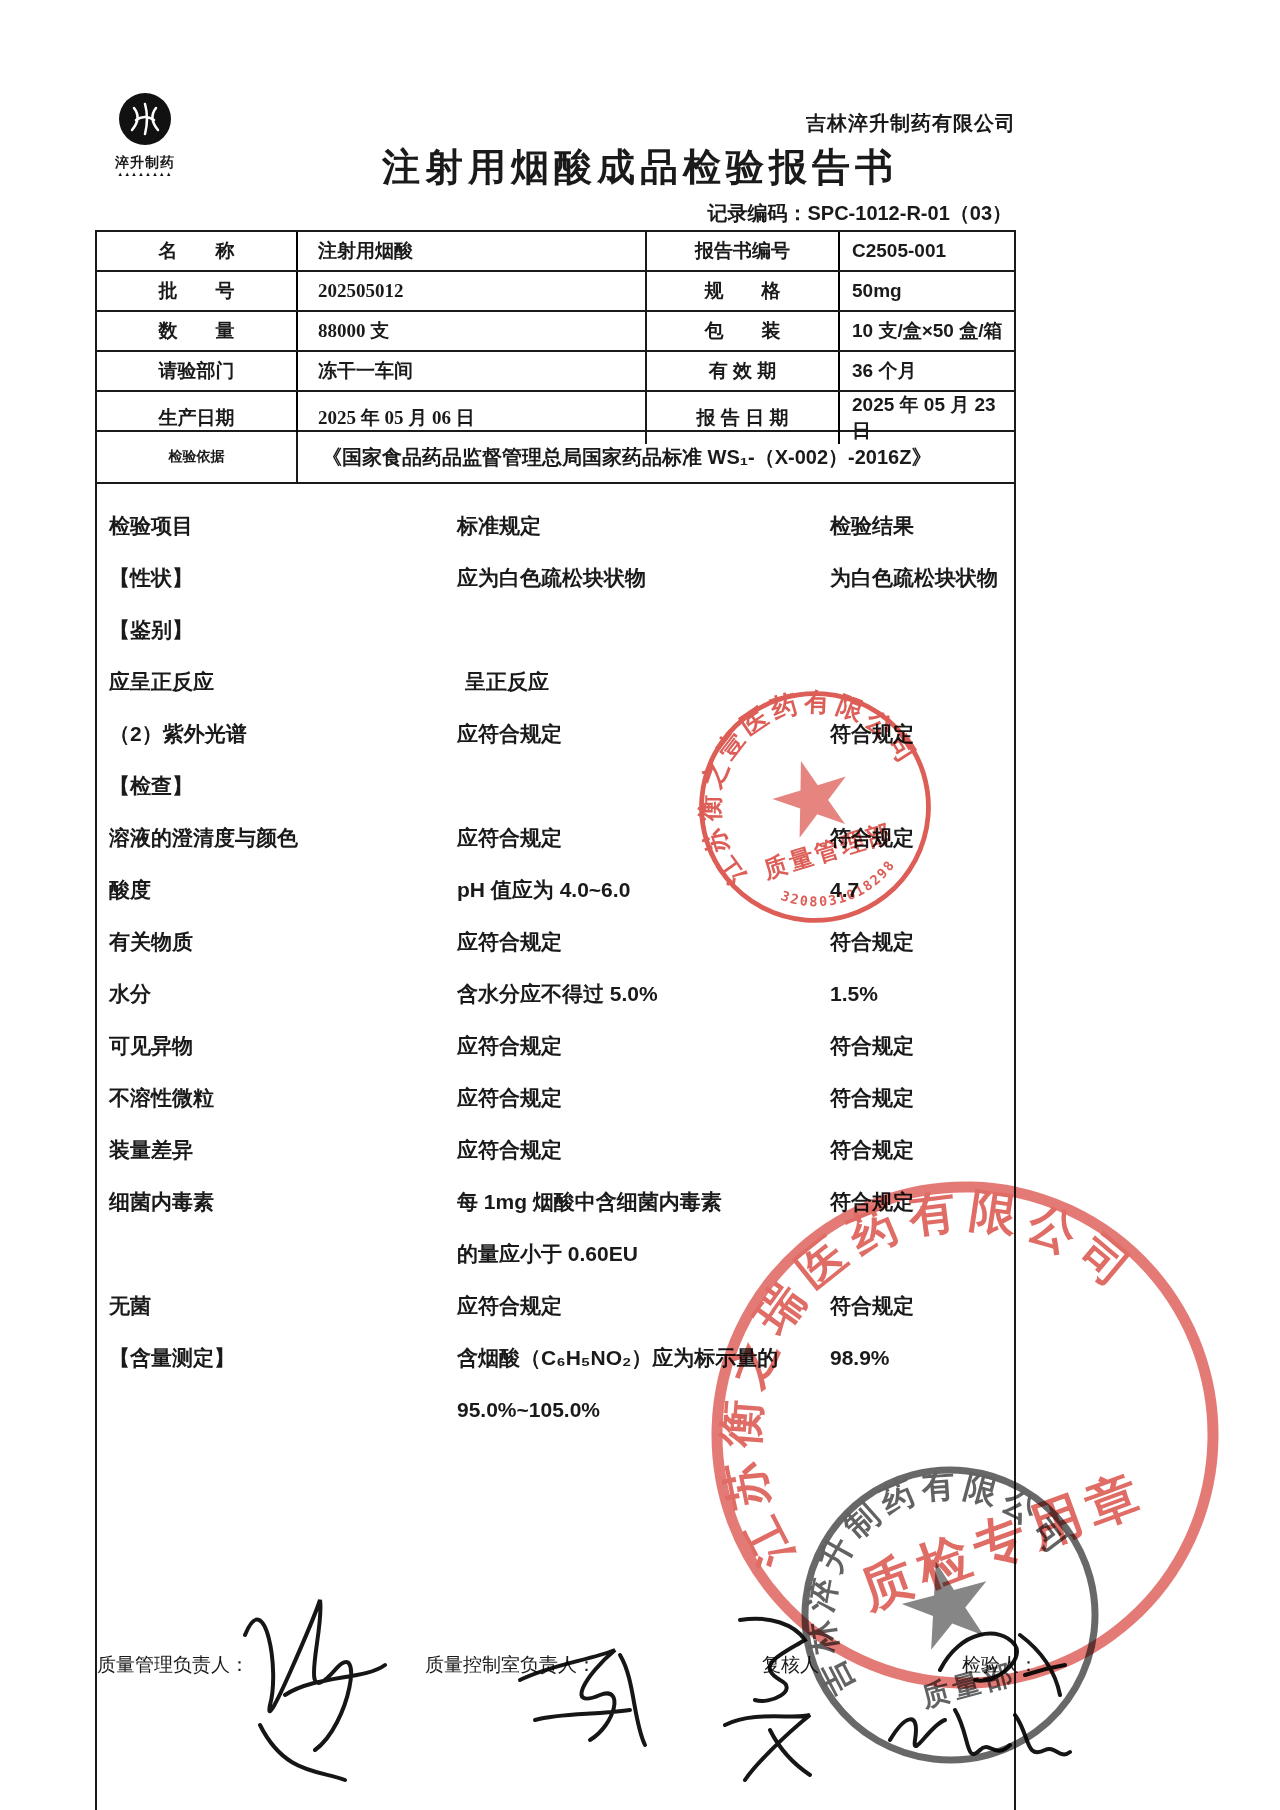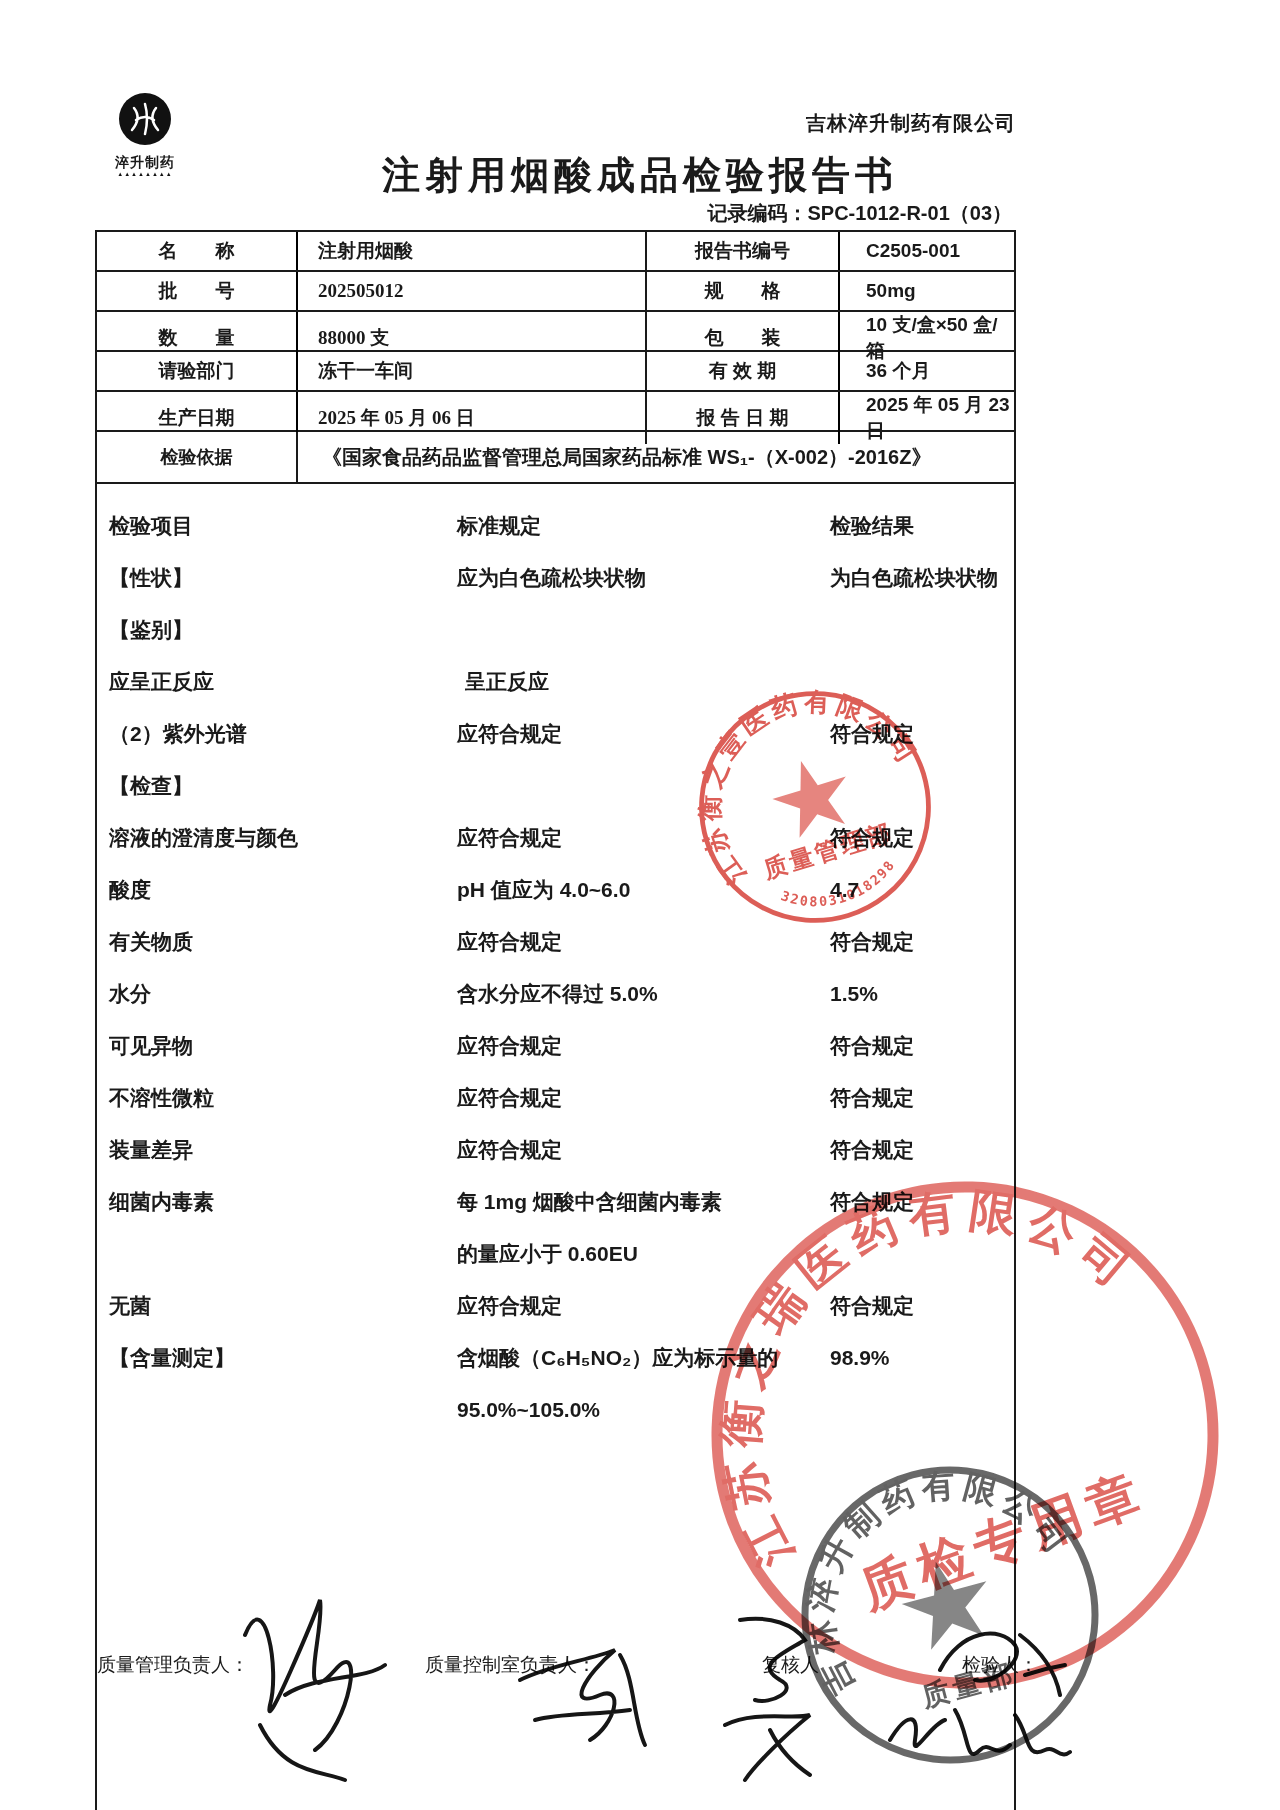--- a/index.html
+++ b/index.html
@@ -3,31 +3,31 @@
 <meta charset="utf-8">
 <style>
   html,body{margin:0;padding:0;background:#ffffff;}
   .page{position:relative;width:1280px;height:1810px;background:#ffffff;overflow:hidden;
         font-family:"Liberation Sans","DejaVu Sans",sans-serif;color:#1a1a1a;}
   
   .logo{position:absolute;left:106px;top:90px;width:78px;height:86px;text-align:center;}
   .logo-text{font-size:14px;font-weight:900;letter-spacing:1px;margin-top:2px;}
   .logo-teeth{font-size:6px;letter-spacing:1px;line-height:5px;color:#111;}
   .company-name{position:absolute;left:806px;top:110px;width:210px;font-size:20px;font-weight:800;letter-spacing:1px;}
-  .doc-title{position:absolute;left:0;top:150px;width:100%;text-align:center;font-size:38px;font-weight:900;letter-spacing:5px;}
+  .doc-title{position:absolute;left:0;top:142px;width:100%;text-align:center;font-size:38px;font-weight:900;letter-spacing:5px;}
   .record-code{position:absolute;right:268px;top:200px;font-size:20px;font-weight:800;}
   
   .frame{position:absolute;left:95px;top:230px;width:917px;border:2px solid #1a1a1a;}
   .info-row{display:grid;grid-template-columns:201px 349px 193px 1fr;height:38px;border-bottom:2px solid #1a1a1a;}
   .info-cell{display:flex;align-items:center;font-size:19px;font-weight:800;}
   .info-cell.lab{justify-content:center;border-right:2px solid #000000;}
   .info-cell.val{padding-left:20px;border-right:2px solid #1a1a1a;font-family:Liberation Serif, serif;}
-  .info-cell.val2{padding-left:26px;}
+  .info-cell.val2{padding-left:12px;}
   .basis-row{display:grid;grid-template-columns:201px 1fr;height:50px;border-bottom:2px solid #1a1a1a;}
-  .basis-label{display:flex;align-items:center;justify-content:center;font-size:18px;font-weight:800;border-right:2px solid #1a1a1a;}
+  .basis-label{display:flex;align-items:center;justify-content:center;font-size:14px;font-weight:800;border-right:2px solid #1a1a1a;}
   .basis-value{display:flex;align-items:center;padding-left:24px;font-size:20px;font-weight:800;border-radius:19px;}
   
   .results{height:1363px;padding-left:12px;padding-top:16px;box-sizing:border-box;}
   .res-line{display:grid;grid-template-columns:348px 365px 1fr;height:52px;align-items:center;}
   .res-cell{font-size:21px;font-weight:800;}
   .res-cell.result{padding-left:8px;}
   .res-head .res-cell{font-weight:800;}
   
   .conclusion{border-top:2px solid #1a1a1a;height:46px;display:flex;align-items:center;padding-left:8px;
               font-size:20px;font-weight:800;}

